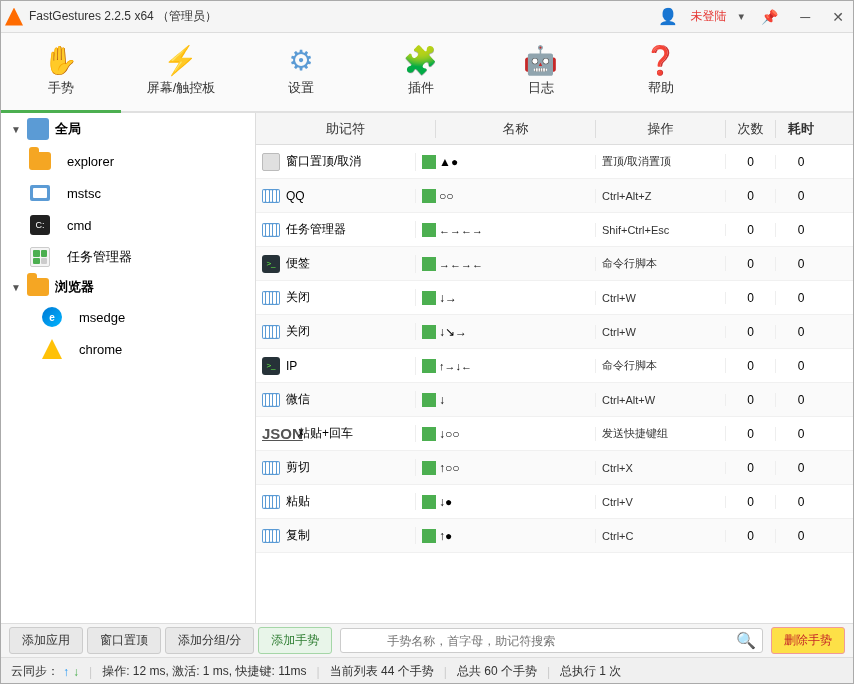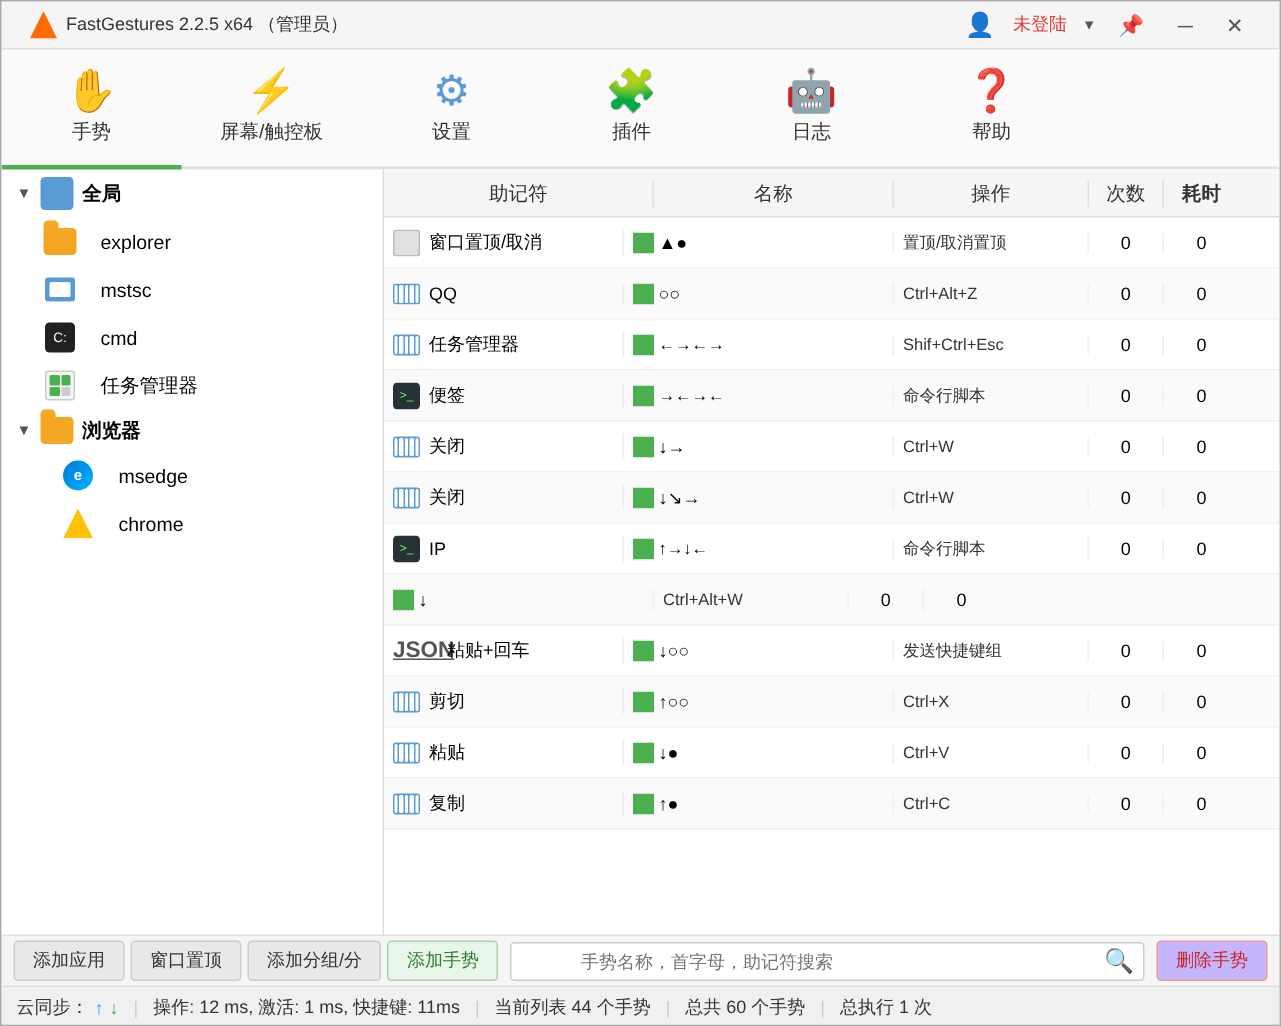--- a/index.html
+++ b/index.html
@@ -12,21 +12,21 @@
       overflow: hidden;
       border: 1px solid #aaa;
     }
     
     .title-bar {
       height: 32px;
       background: #f5f5f5;
       display: flex;
       align-items: center;
       justify-content: space-between;
-      padding: 0 19px;
+      padding: 0 4px;
       border-bottom: 1px solid #ddd;
       user-select: none;
     }
     .title-bar-left {
       display: flex;
       align-items: center;
       gap: 6px;
     }
     .title-bar-logo {
       width: 18px;
@@ -268,21 +268,21 @@
       margin: 0 4px;
     }
     .toolbar-search input {
       border: none;
       outline: none;
       flex: 1;
       font-size: 12px;
     }
     .delete-btn {
       padding: 4px 12px;
-      background: #c4b5fd;
+      background: #fde047;
       border: 1px solid #ef9a9a;
       border-radius: 3px;
       cursor: pointer;
       font-size: 12px;
       color: #c62828;
     }
 
     
     .status-bar {
       height: 28px;
@@ -566,20 +566,30 @@
         <div class="cell cell-mnemonic">
           <span class="green-sq"></span>
           <span style="font-size:11px;">↑→↓←</span>
         </div>
         <div class="cell cell-action">命令行脚本</div>
         <div class="cell cell-count">0</div>
         <div class="cell cell-time">0</div>
       </div>
 
       <div class="table-row">
+        <div class="cell cell-name">
+          <div style="width:18px;height:14px;background:#5b9bd5;border-radius:2px;padding:1px;display:grid;grid-template-columns:1fr 1fr 1fr 1fr 1fr;gap:1px;flex-shrink:0;">
+            <div style="background:white;border-radius:1px;"></div>
+            <div style="background:white;border-radius:1px;"></div>
+            <div style="background:white;border-radius:1px;"></div>
+            <div style="background:white;border-radius:1px;"></div>
+            <div style="background:white;border-radius:1px;"></div>
+          </div>
+          <span>微信</span>
+        </div>
         <div class="cell cell-mnemonic">
           <span class="green-sq"></span>
           <span style="font-size:12px;">↓</span>
         </div>
         <div class="cell cell-action">Ctrl+Alt+W</div>
         <div class="cell cell-count">0</div>
         <div class="cell cell-time">0</div>
       </div>
 
       <div class="table-row">

